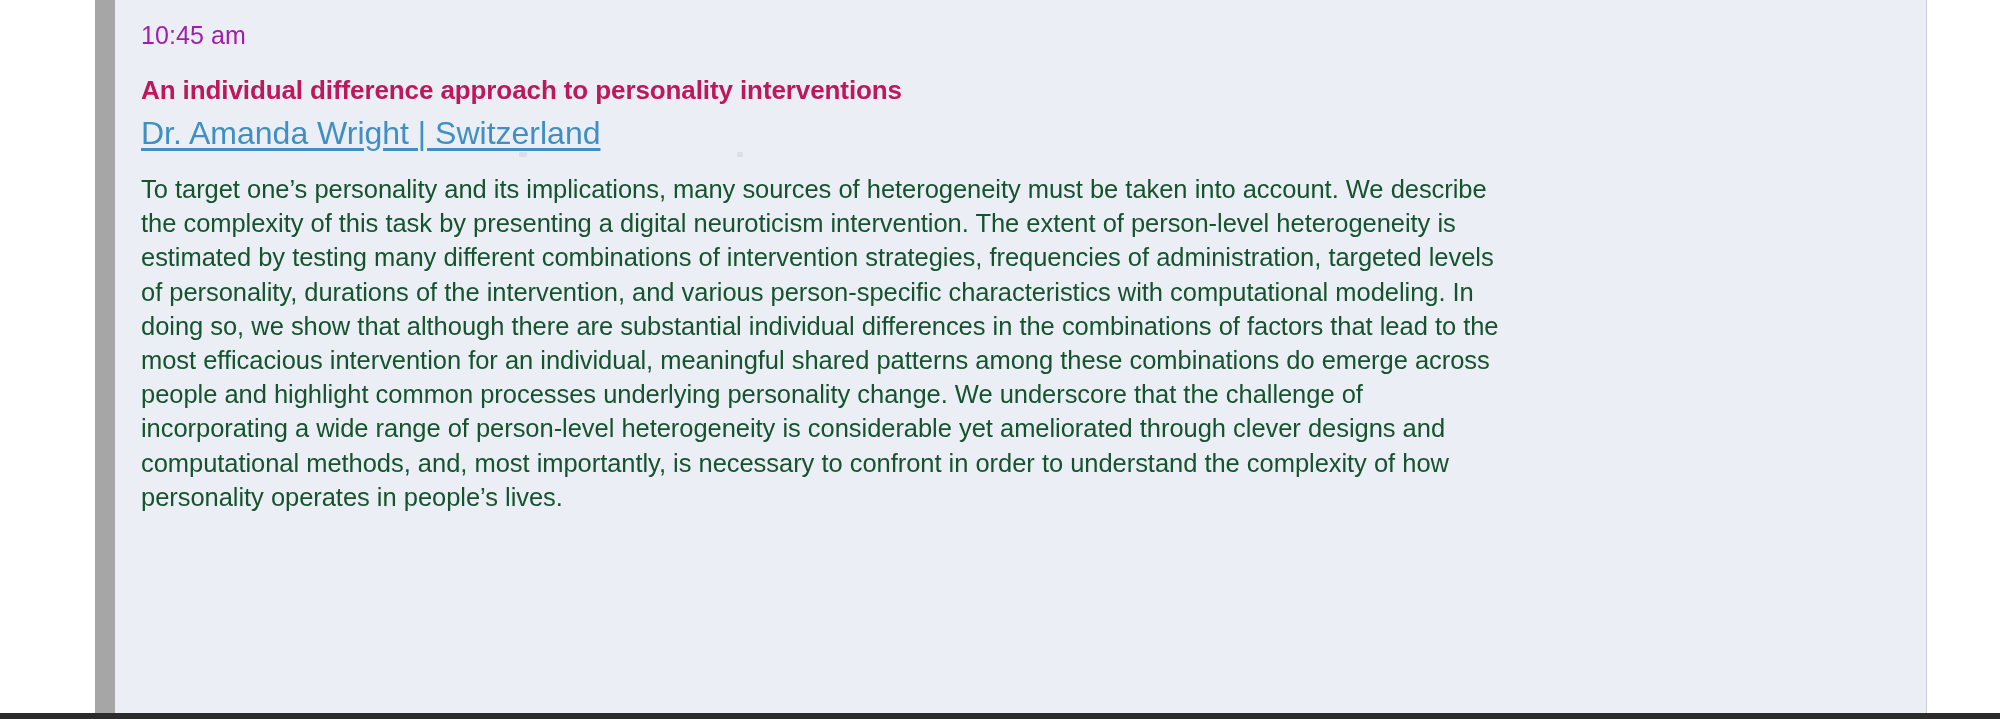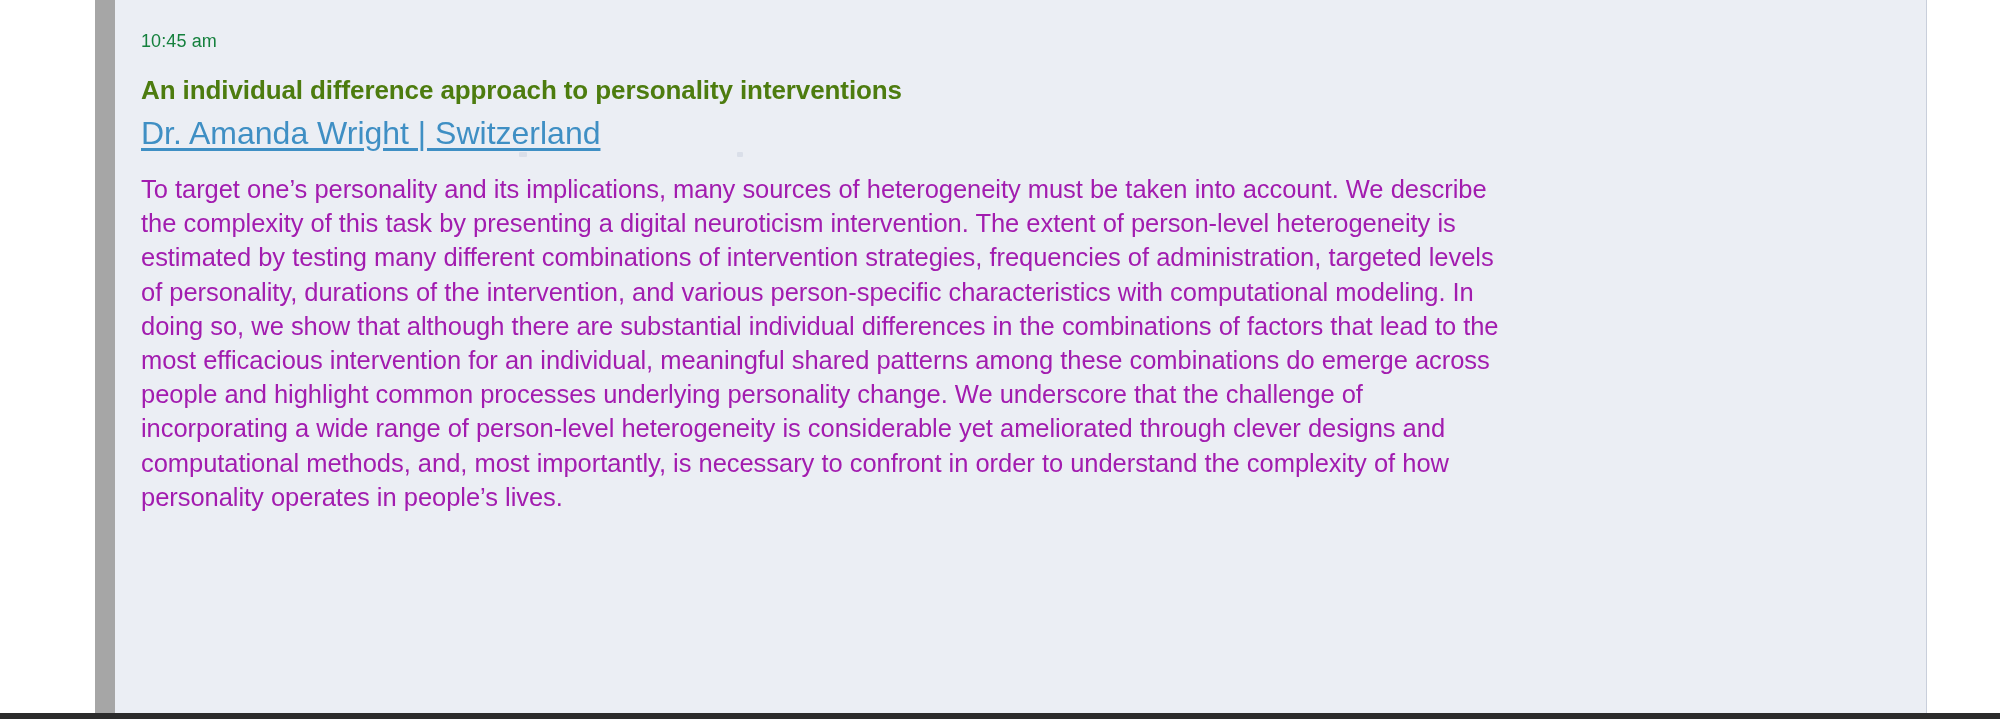--- a/index.html
+++ b/index.html
@@ -53,37 +53,37 @@
     left: 26px;
     top: 0;
     right: 0;
     bottom: 0;
   }
 
   
   .talk-time {
     position: absolute;
     left: 0;
-    top: 26px;
-    font-size: 18px;
+    top: 20px;
+    font-size: 25px;
     line-height: 30px;
-    color: #15803d;
+    color: #a21caf;
     letter-spacing: 0.1px;
     white-space: nowrap;
   }
 
   
   .talk-title {
     position: absolute;
     left: 0;
     top: 74px;
     font-size: 26px;
     line-height: 32px;
     font-weight: bold;
-    color: #4d7c0f;
+    color: #be185d;
     white-space: nowrap;
     letter-spacing: -0.1px;
   }
 
   
   .talk-speaker-line {
     position: absolute;
     left: 0;
     top: 118px;
     font-size: 32px;
@@ -109,21 +109,21 @@
   .ghost-mark.two  { left: 596px; top: 152px; width: 6px; }
 
   
   .talk-abstract {
     position: absolute;
     left: 0;
     top: 172px;
     width: 1375px;
     font-size: 25.5px;
     line-height: 34.2px;
-    color: #a21caf;
+    color: #14532d;
     letter-spacing: -0.05px;
     word-spacing: 0.1px;
   }
 </style>
 </head>
 <body>
 
 <div id="page-root">
 
   <div id="talk-card">

